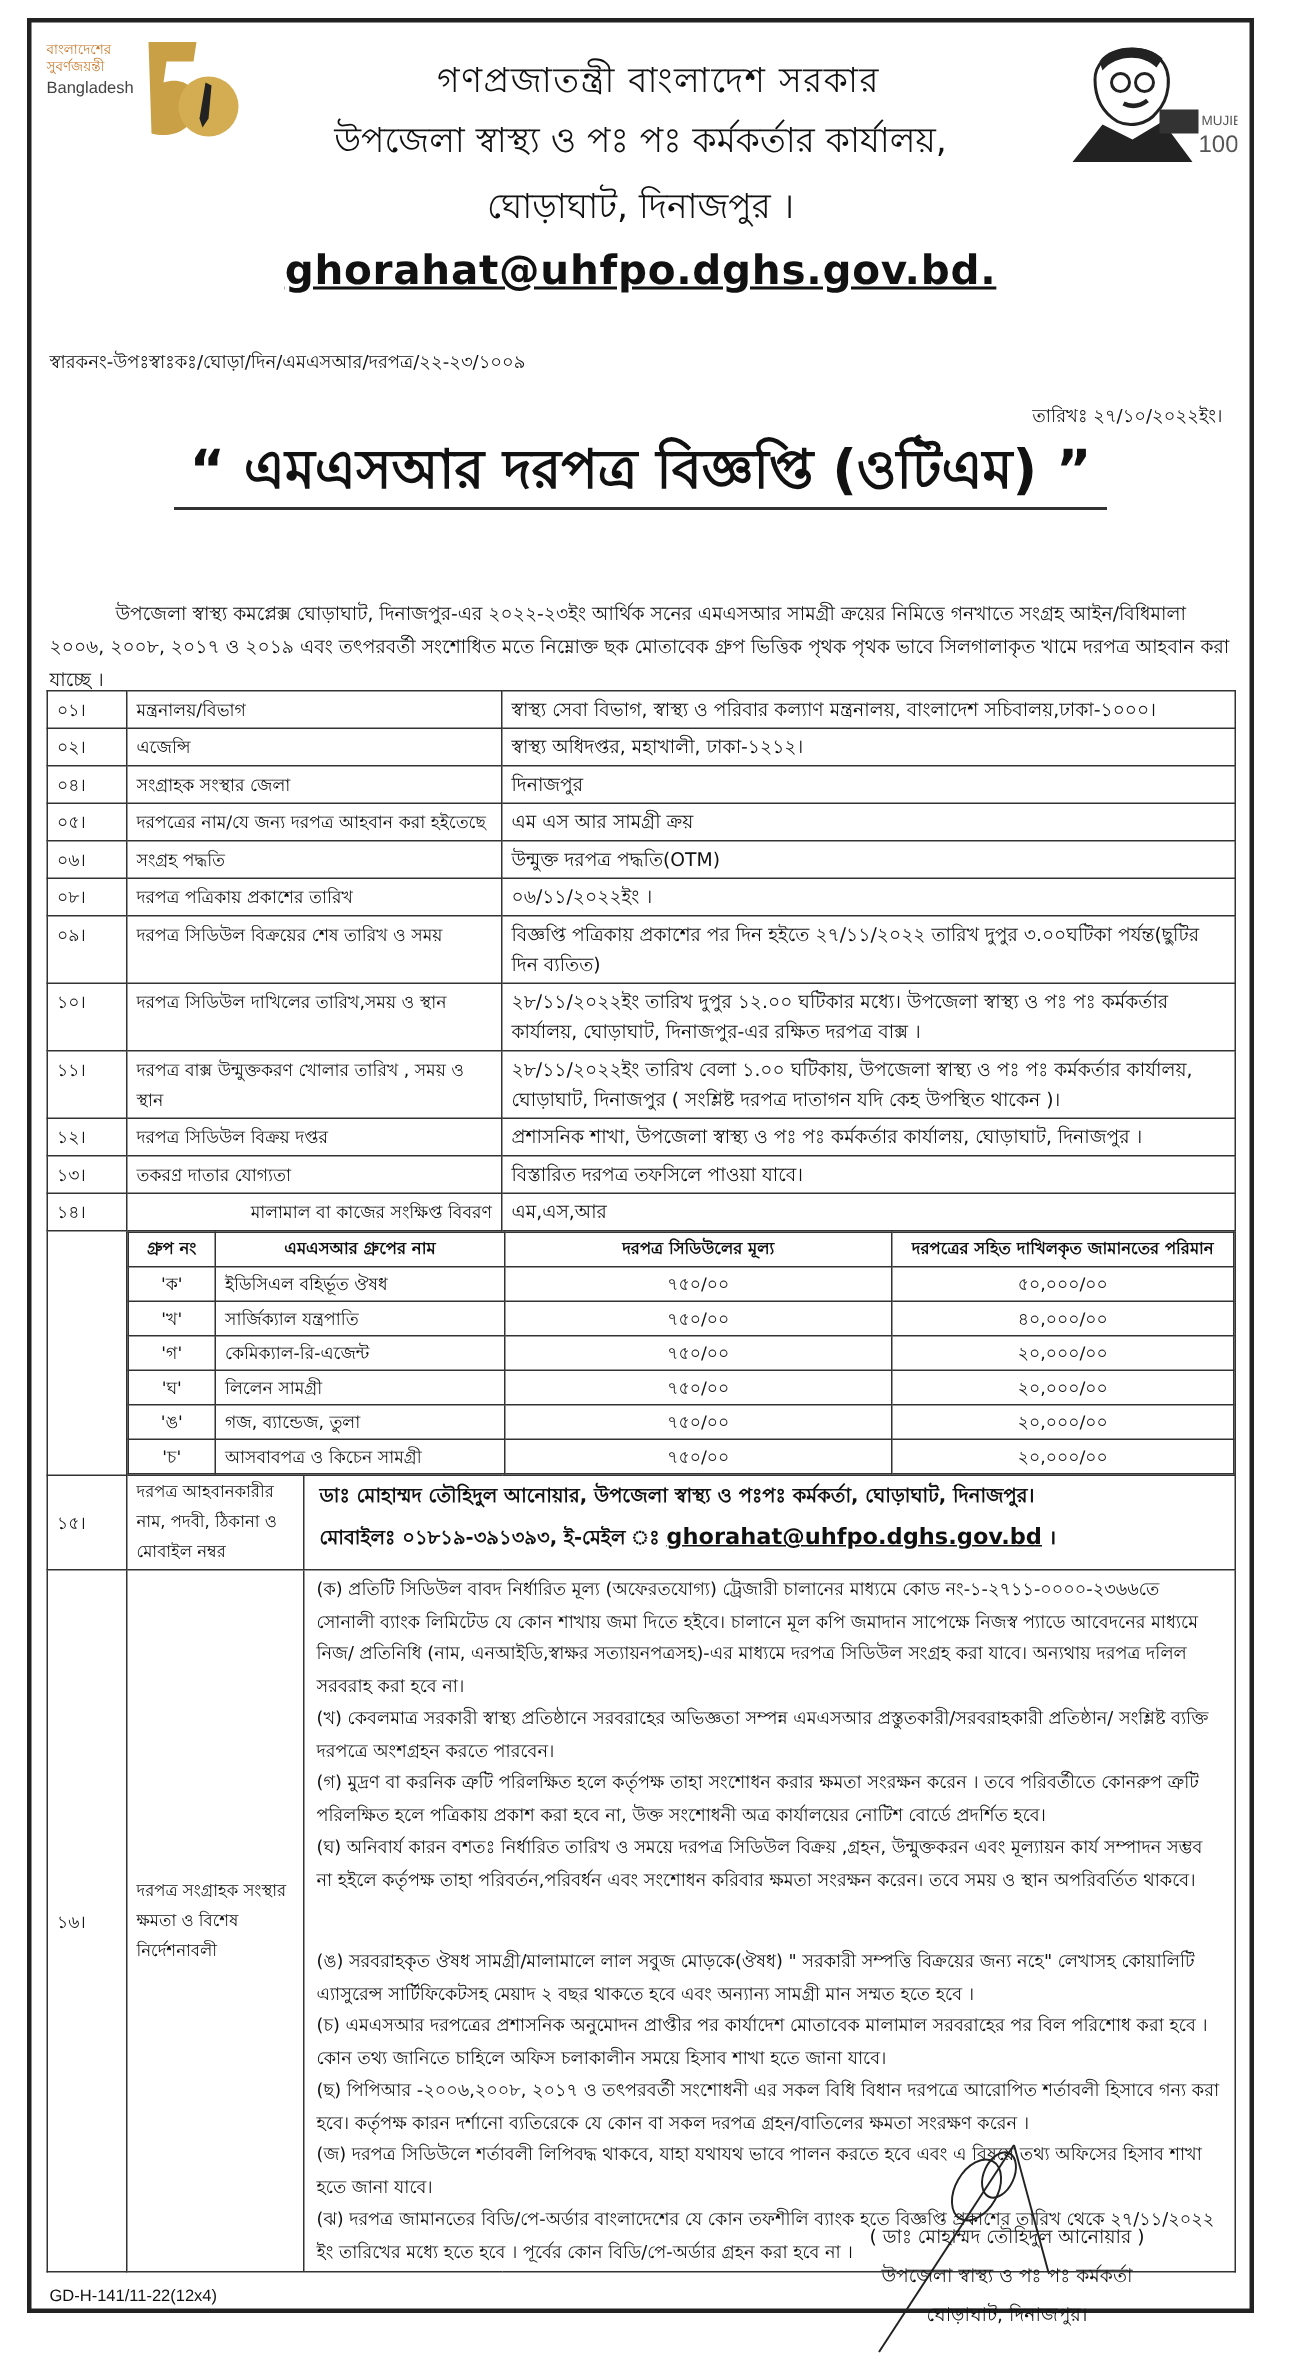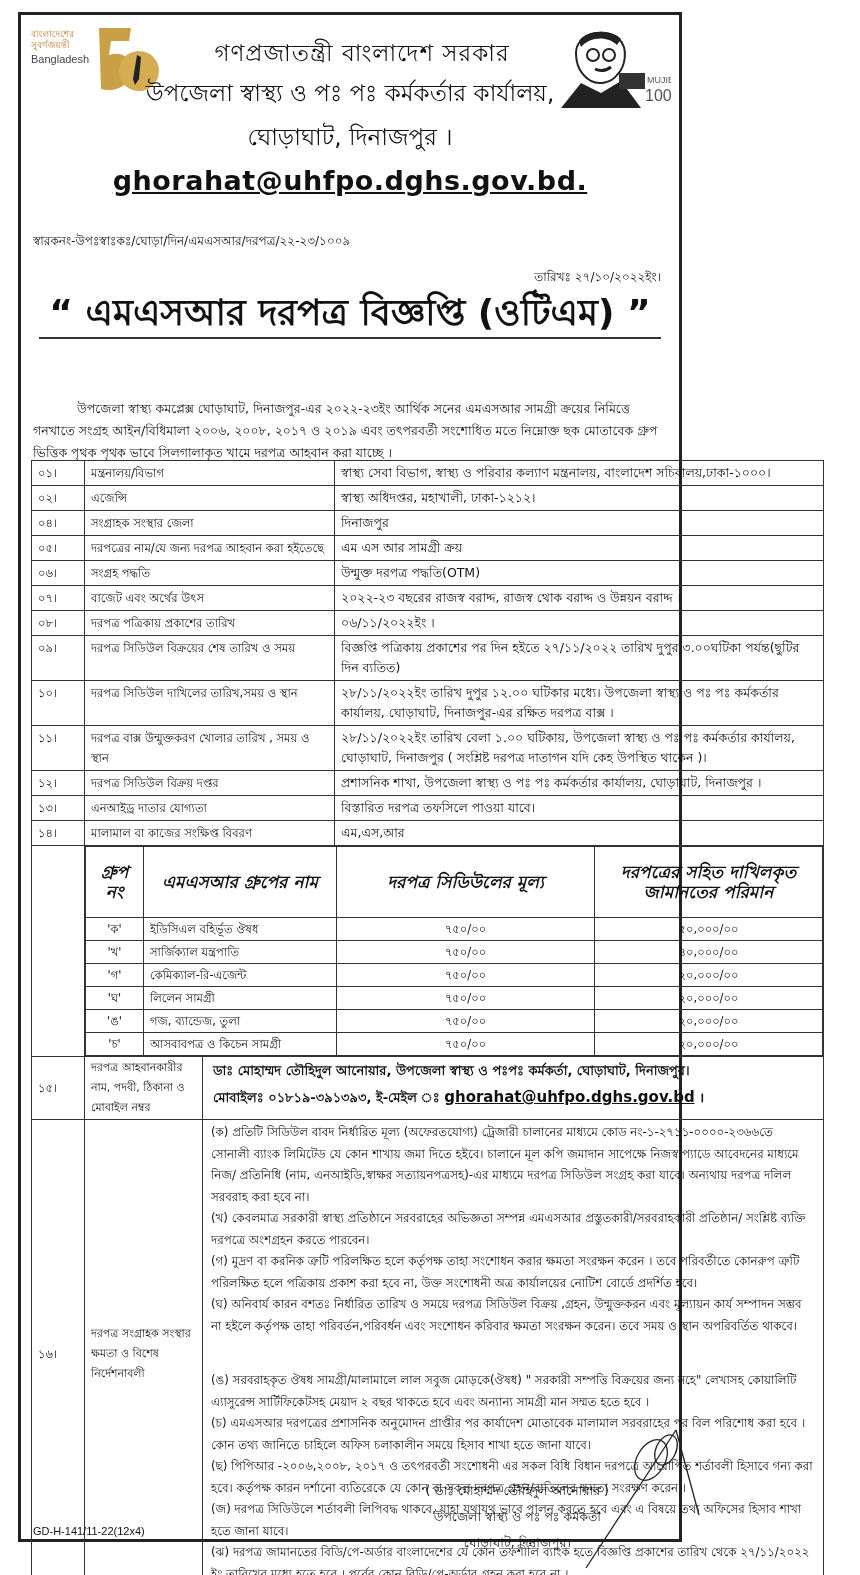--- a/index.html
+++ b/index.html
@@ -1,18 +1,18 @@
 <!DOCTYPE html>
 <html><head>
 <meta charset="utf-8">
 <style>
   html, body { margin:0; padding:0; background:#ffffff; }
   body { width:860px; height:1575px; position:relative; overflow:hidden;
          font-family:"DejaVu Sans", sans-serif; color:#111; }
-  .frame { position:absolute; left:18px; top:12px; width:664px; height:1530px;
+  .frame { position:absolute; left:18px; top:12px; width:818px; height:1530px;
            border:3px solid #222; box-sizing:border-box; background:#fff; }
   .logo-left { position:absolute; left:10px; top:8px; width:130px; height:80px; }
   .logo-left .bn { position:absolute; left:0; top:6px; font-size:9px; color:#c8782a; line-height:11px; }
   .logo-left .en { position:absolute; left:0; top:30px; font-size:11px; color:#444; font-family:"Liberation Sans", sans-serif; }
   .logo-left .fifty { position:absolute; left:60px; top:0; width:70px; height:75px; }
   .logo-right { position:absolute; right:8px; top:8px; width:120px; height:85px; }
   .head { position:absolute; left:0; width:100%; text-align:center; }
   .h1 { top:20px; font-size:23px; letter-spacing:1px;margin-left:12px; }
   .h2 { top:60px; font-size:23px; }
   .h3 { top:104px; font-size:23px; }
@@ -23,21 +23,21 @@
   .title span.t { border-bottom:2px solid #333; padding:0 10px 4px; }
   .intro { position:absolute; left:12px; right:12px; top:383px; font-size:12.5px; line-height:22px; text-indent:44px; }
   table { border-collapse:collapse; }
   .main { position:absolute; left:10px; top:445px; width:793px; font-size:11.5px; }
   .main td { border:1px solid #333; padding:2px 6px; vertical-align:top; line-height:20px; }
   .main td.num { width:40px; }
   .main td.lbl { width:237px; }
   .main td.val { font-size:12.5px; }
   .sub { width:100%; font-size:11.5px; }
   .sub td { border:1px solid #333; padding:1px 6px; line-height:20px; }
-  .sub th { border:1px solid #333; padding:15px 6px; font-weight:bold; font-size:17px; line-height:20px;font-style:italic; }
+  .sub th { border:1px solid #333; padding:1px 6px; font-weight:bold; font-size:11px; line-height:20px; }
   .sub .c { text-align:center; }
   .r15 { font-weight:bold; font-size:13px; line-height:26px !important; }
   .r15 .em { text-decoration:underline; font-size:15px; }
   .r16 p { margin:0; font-size:11.8px; line-height:21.5px; }
   .r16 p.gap { margin-top:33px; }
   .sig { position:absolute; right:70px; top:1463px; text-align:center; font-size:12.5px; line-height:26px; }
   .sigmark { position:absolute; left:560px; top:1405px; width:120px; height:150px; }
   .footcode { position:absolute; left:12px; top:1510px; font-size:11px; font-family:"Liberation Sans", sans-serif; }
 </style>
 </head>
@@ -103,25 +103,20 @@
           <td class="num">০৫।</td>
           <td class="lbl">দরপত্রের নাম/যে জন্য দরপত্র আহবান করা হইতেছে</td>
           <td class="val">এম এস আর সামগ্রী ক্রয়</td>
         </tr>
         <tr>
           <td class="num">০৬।</td>
           <td class="lbl">সংগ্রহ পদ্ধতি</td>
           <td class="val">উন্মুক্ত দরপত্র পদ্ধতি(OTM)</td>
         </tr>
         <tr>
-          <td class="num">০৭।</td>
-          <td class="lbl">বাজেট এবং অর্থের উৎস</td>
-          <td class="val">২০২২-২৩ বছরের রাজস্ব বরাদ্দ, রাজস্ব থোক বরাদ্দ ও উন্নয়ন বরাদ্দ ।</td>
-        </tr>
-        <tr>
           <td class="num">০৮।</td>
           <td class="lbl">দরপত্র পত্রিকায় প্রকাশের তারিখ</td>
           <td class="val">০৬/১১/২০২২ইং ।</td>
         </tr>
         <tr>
           <td class="num">০৯।</td>
           <td class="lbl">দরপত্র সিডিউল বিক্রয়ের শেষ তারিখ ও সময়</td>
           <td class="val">বিজ্ঞপ্তি পত্রিকায় প্রকাশের পর দিন হইতে ২৭/১১/২০২২ তারিখ দুপুর ৩.০০ঘটিকা পর্যন্ত(ছুটির দিন ব্যতিত)</td>
         </tr>
         <tr>
@@ -134,26 +129,26 @@
           <td class="lbl">দরপত্র বাক্স উন্মুক্তকরণ খোলার তারিখ , সময় ও স্থান</td>
           <td class="val">২৮/১১/২০২২ইং তারিখ বেলা ১.০০ ঘটিকায়, উপজেলা স্বাস্থ্য ও পঃ পঃ কর্মকর্তার কার্যালয়, ঘোড়াঘাট, দিনাজপুর ( সংশ্লিষ্ট দরপত্র দাতাগন যদি কেহ উপস্থিত থাকেন )।</td>
         </tr>
         <tr>
           <td class="num">১২।</td>
           <td class="lbl">দরপত্র সিডিউল বিক্রয় দপ্তর</td>
           <td class="val">প্রশাসনিক শাখা, উপজেলা স্বাস্থ্য ও পঃ পঃ কর্মকর্তার কার্যালয়, ঘোড়াঘাট, দিনাজপুর ।</td>
         </tr>
         <tr>
           <td class="num">১৩।</td>
-          <td class="lbl">এনআইড্র দাতার যোগ্যতা</td>
+          <td class="lbl">তকরণ্র দাতার যোগ্যতা</td>
           <td class="val">বিস্তারিত দরপত্র তফসিলে পাওয়া যাবে।</td>
         </tr>
         <tr>
           <td class="num">১৪।</td>
-          <td class="lbl" style="text-align: left;">মালামাল বা কাজের সংক্ষিপ্ত বিবরণ</td>
+          <td class="lbl" style="text-align: right;">মালামাল বা কাজের সংক্ষিপ্ত বিবরণ</td>
           <td class="val">এম,এস,আর</td>
         </tr>
       </tbody>
     <tbody>
       <tr>
         <td class="num"></td>
         <td colspan="2" style="padding:0;">
           <table class="sub">
             <thead>
               <tr>

